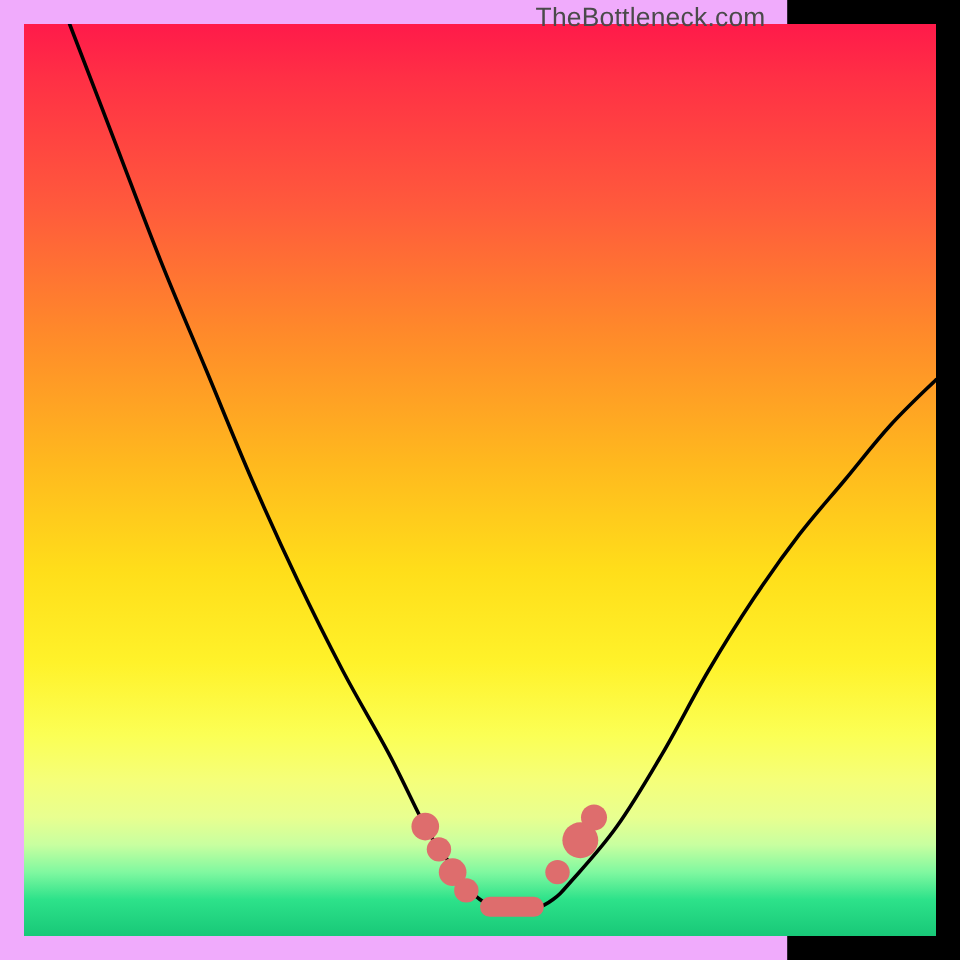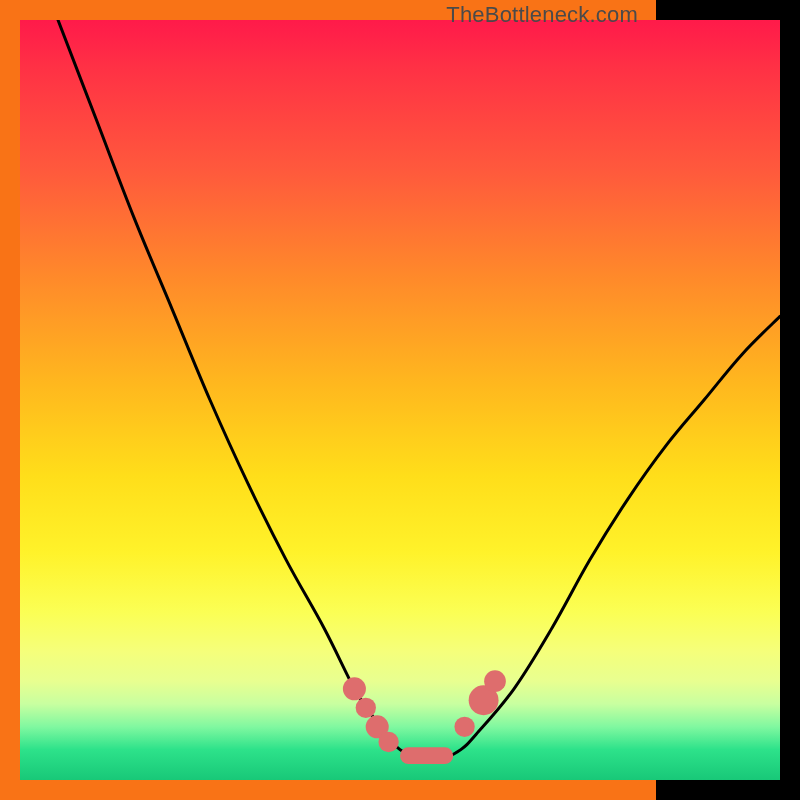--- a/index.html
+++ b/index.html
@@ -7,21 +7,21 @@
     padding: 0;
     width: 800px;
     height: 800px;
     overflow: hidden;
     background: #000;
   }
   .frame {
     position: relative;
     width: 656px;
     height: 800px;
-    background: #f97316;
+    background: #f0abfc;
   }
   .plot-area {
     position: absolute;
     left: 20px;
     top: 20px;
     width: 760px;
     height: 760px;
     background: linear-gradient(to bottom,
       #ff1a4a 0%,
       #ff3045 6%,

